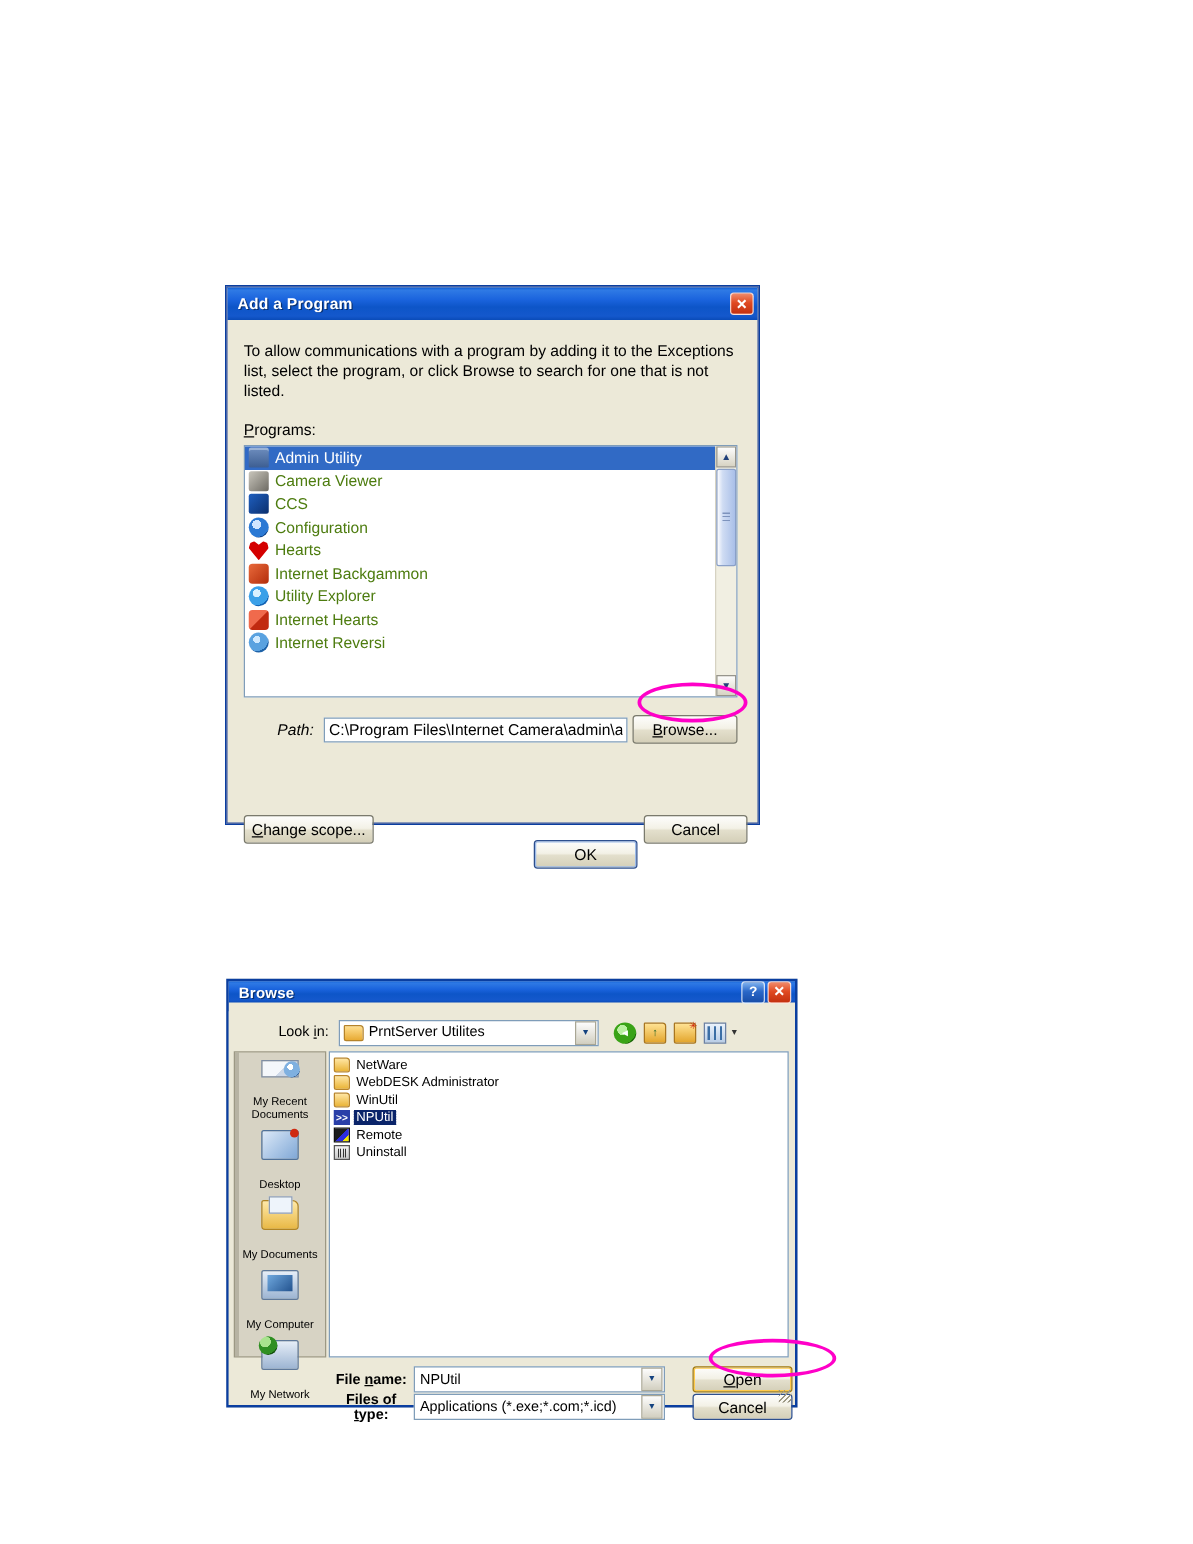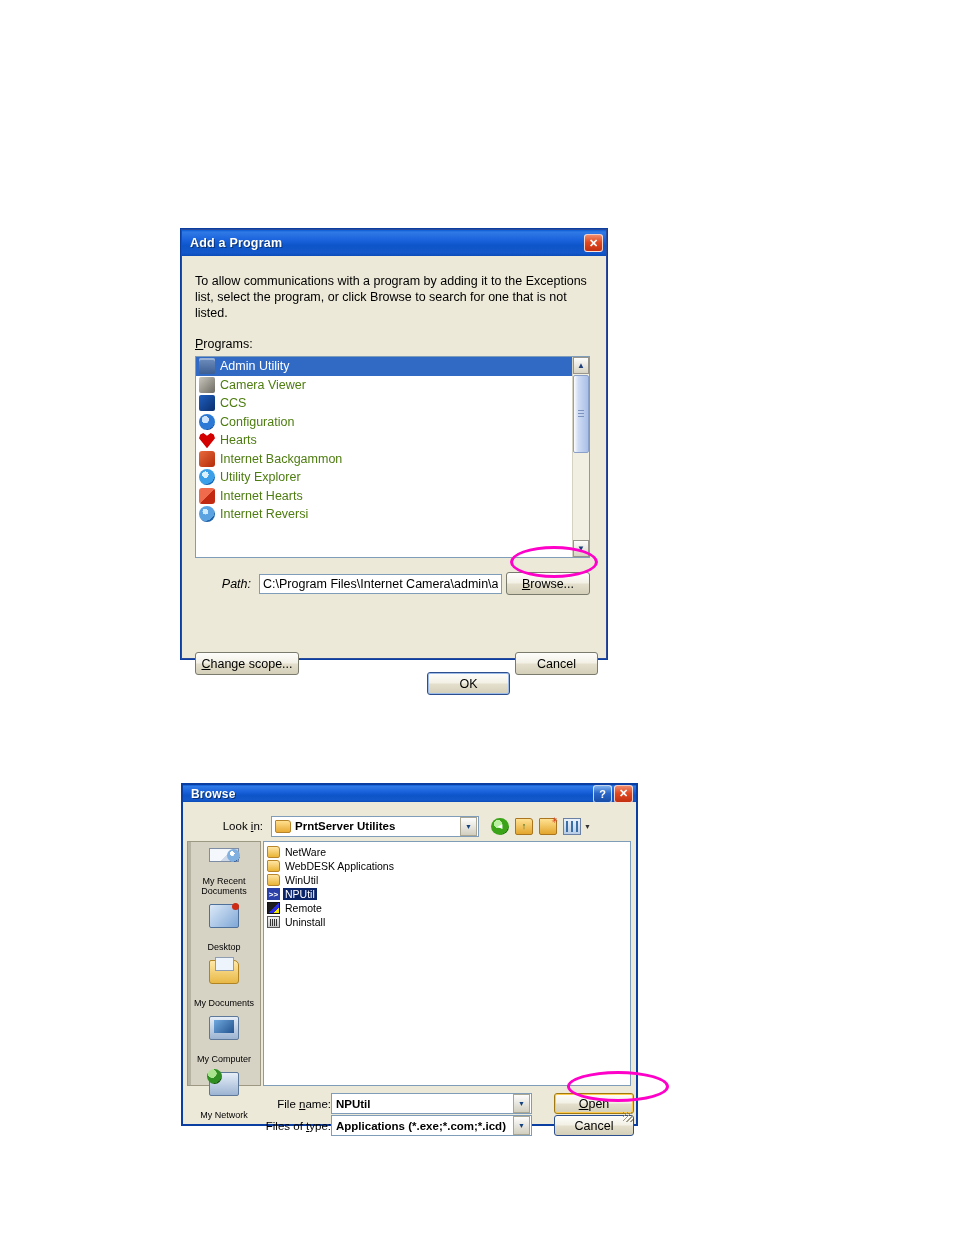--- a/index.html
+++ b/index.html
@@ -221,21 +221,21 @@
   .lookin-label { font-size: 11.5px; width: 80px; text-align: right; padding-right: 8px; color:#000; }
   .combo {
     border: 1px solid #7f9db9;
     background: #ffffff;
     height: 21px;
     display: flex; align-items: center;
     box-sizing: border-box;
     font-size: 11.5px;
     position: relative;
   }
-  .combo .cval { padding-left: 4px; flex: 1; white-space: nowrap; overflow: hidden; color:#000;font-weight:bold; }
+  .combo .cval { padding-left: 4px; flex: 1; white-space: nowrap; overflow: hidden; color:#000; }
   .combo .carrow {
     width: 17px; height: 19px; margin: 0 1px 0 0;
     background: linear-gradient(to bottom,#fdfdfd,#d2cfc0);
     border: 1px solid #a9a694;
     box-sizing: border-box;
     display: flex; align-items: center; justify-content: center;
     font-size: 7px; color: #14427f;
   }
   .lookin-combo { width: 208px; }
   .lookin-combo .folder-ic {
@@ -315,21 +315,21 @@
   .fic-uninstall { background: linear-gradient(to bottom,#f2f2f2,#c8c8c8); border:1px solid #555; box-sizing:border-box; }
   .fic-uninstall::after { content:""; position:absolute; left:2px; top:2px; width:7px; height:7px; background: repeating-linear-gradient(to right,#333 0 1px,transparent 1px 2px); }
   .fname { padding: 0 2px; }
 
   .fn-row, .ft-row {
     position: absolute; left: 0; height: 21px;
     display: flex; align-items: center;
   }
   .fn-row { top: 284px; width: 100%; }
   .ft-row { top: 306px; width: 100%; }
-  .fn-label { font-size: 11.5px; width: 148px; text-align: right; padding-left: 80px; box-sizing: border-box; color:#000; }
+  .fn-label { font-size: 11.5px; width: 148px; text-align: center; padding-left: 80px; box-sizing: border-box; color:#000;font-weight:bold; }
   .fn-combo { width: 201px; }
   .browse-btn {
     position: absolute; width: 80px; height: 21px;
   }
   #btn-open { left: 371px; top: 284px; border:1px solid #a07a10; box-shadow: inset 0 0 0 1px #ffca4b; }
   #btn-cancel2 { left: 371px; top: 306px; border:1px solid #2d4f8e; }
 
   .grip {
     position: absolute; right: 3px; bottom: 2px; width: 10px; height: 10px;
     background:
@@ -476,21 +476,21 @@
       </div>
     </div>
 
     <div class="filelist">
       <div class="file-item">
         <span class="f-ic fic-folder"></span>
         <span class="fname">NetWare</span>
       </div>
       <div class="file-item">
         <span class="f-ic fic-folder"></span>
-        <span class="fname">WebDESK Applications</span>
+        <span class="fname">WebDESK Administrator</span>
       </div>
       <div class="file-item">
         <span class="f-ic fic-folder"></span>
         <span class="fname">WinUtil</span>
       </div>
       <div class="file-item selected">
         <span class="f-ic fic-np">&gt;&gt;</span>
         <span class="fname">NPUtil</span>
       </div>
       <div class="file-item">

